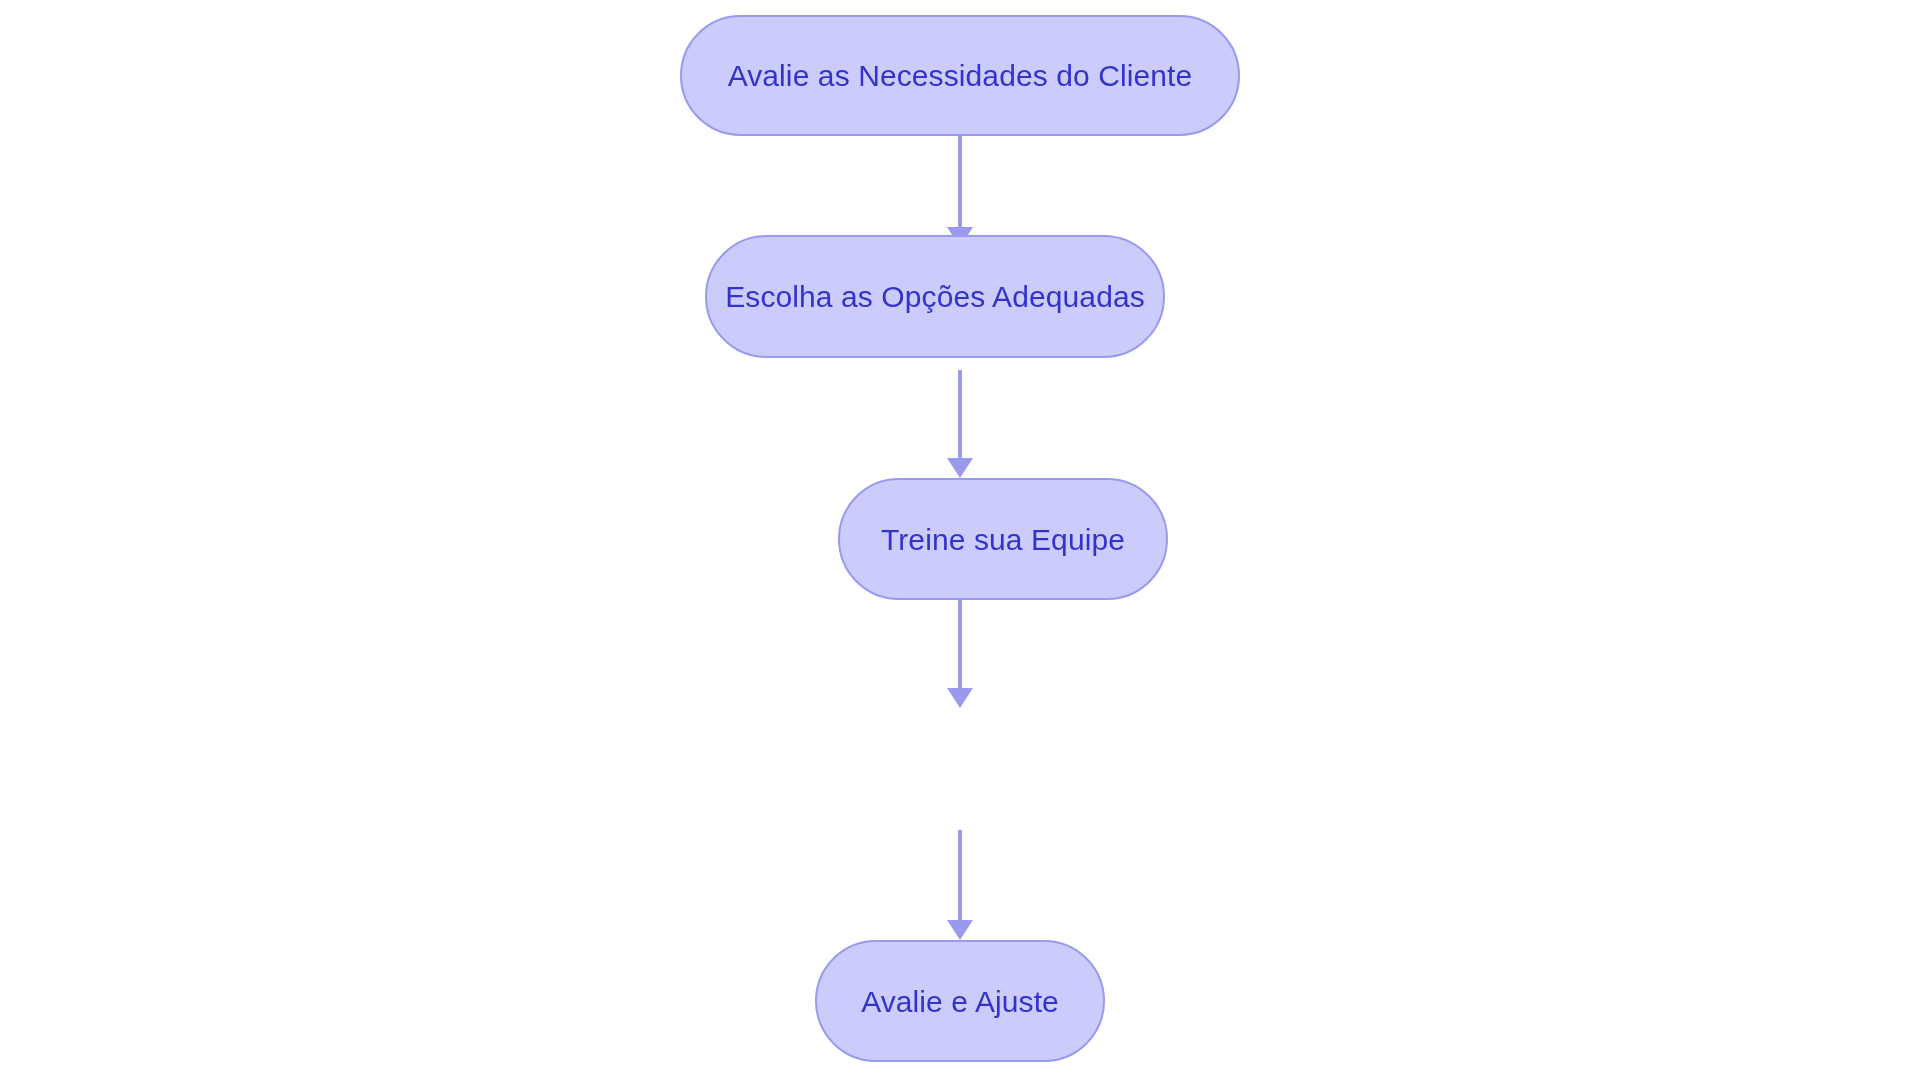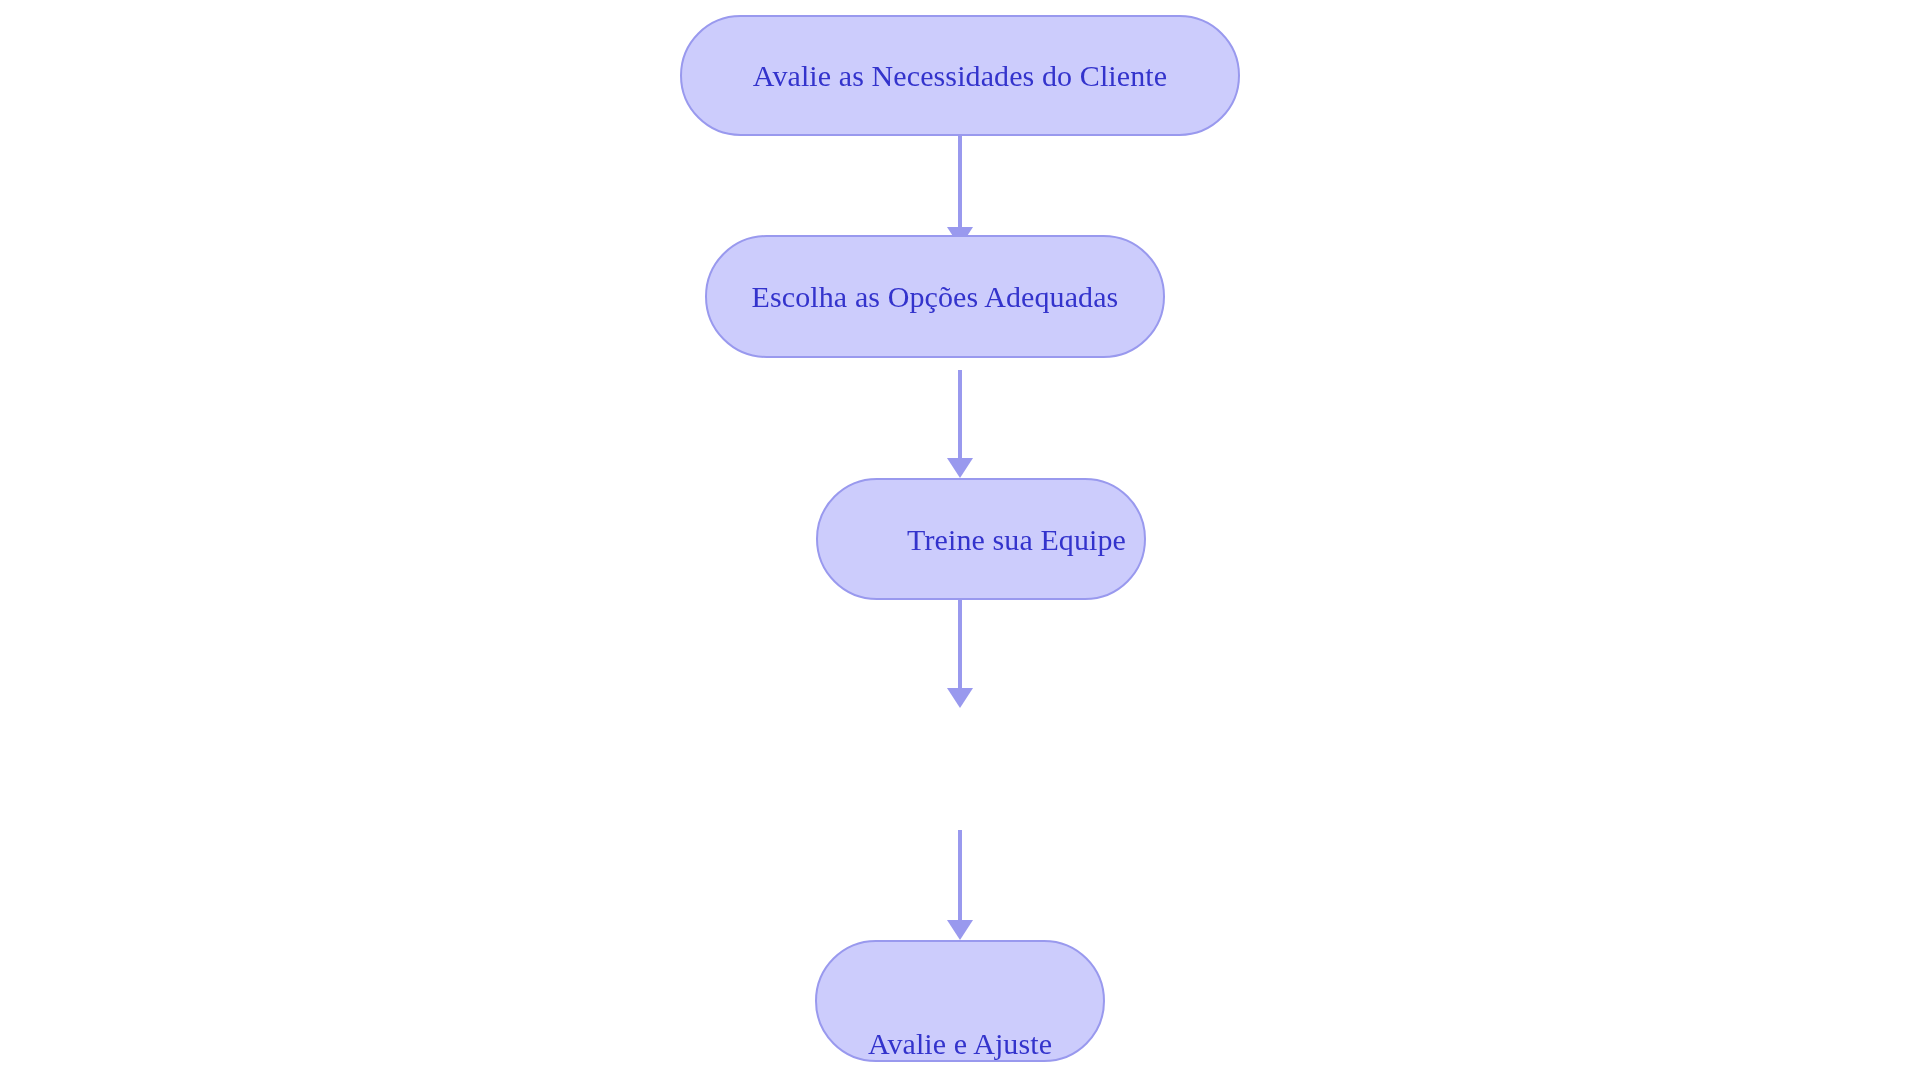--- a/index.html
+++ b/index.html
@@ -21,21 +21,21 @@
   .flow-node {
     position: absolute;
     box-sizing: border-box;
     display: flex;
     align-items: center;
     justify-content: center;
     background: #ccccfc;
     border: 2px solid #9999ee;
     border-radius: 999px;
     color: #3333cc;
-    font-family: Liberation Serif, serif;
+    font-family: Liberation Sans, sans-serif;
     font-size: 30px;
     font-weight: 400;
     letter-spacing: 0.1px;
     line-height: 1.1;
     white-space: nowrap;
     text-align: center;
     user-select: none;
   }
   .flow-node .node-label {
     display: block;
@@ -90,22 +90,22 @@
   </div>
 
   <div class="flow-node" style="left:680px; top:15px; width:560px; height:121px;">
     <span class="node-label">Avalie as Necessidades do Cliente</span>
   </div>
 
   <div class="flow-node" style="left:705px; top:235px; width:460px; height:123px;">
     <span class="node-label">Escolha as Opções Adequadas</span>
   </div>
 
-  <div class="flow-node" style="left:816px; top:478px; width:330px; height:122px;justify-content:flex-end;">
+  <div class="flow-node" style="left:838px; top:478px; width:330px; height:122px;">
     <span class="node-label">Treine sua Equipe</span>
   </div>
 
 
-  <div class="flow-node" style="left:815px; top:940px; width:290px; height:122px;align-items:flex-end;">
+  <div class="flow-node" style="left:815px; top:940px; width:290px; height:122px;">
     <span class="node-label">Avalie e Ajuste</span>
   </div>
 
 </div>
 
 </body></html>

